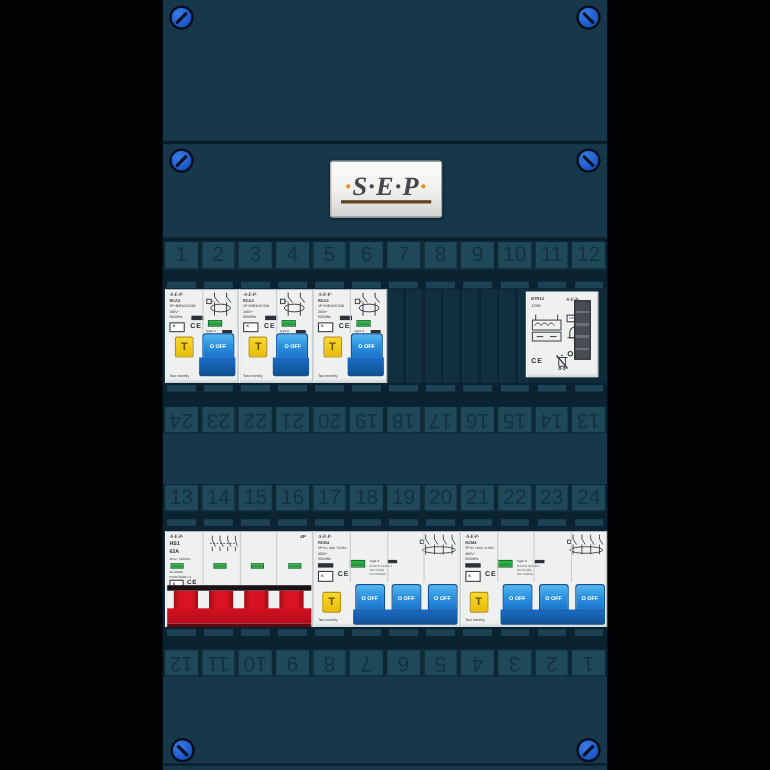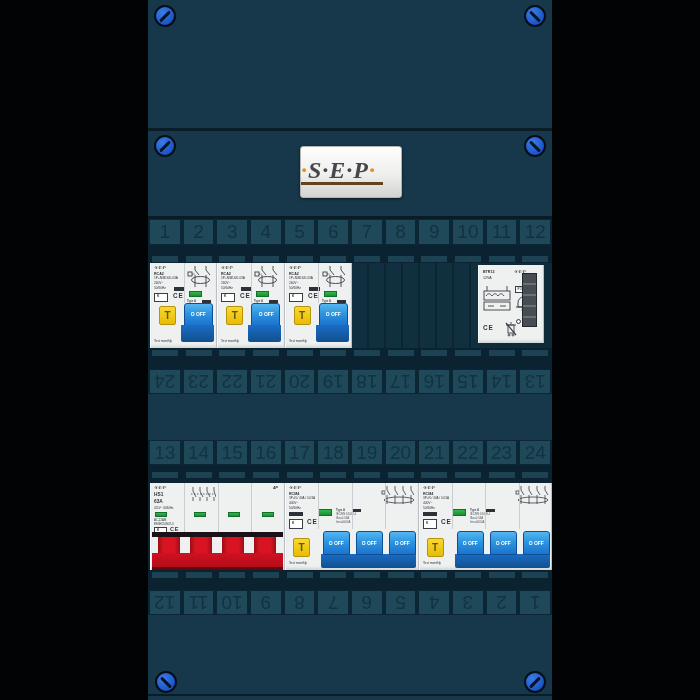--- a/index.html
+++ b/index.html
@@ -14,21 +14,21 @@
   
   .screw{position:absolute;width:22px;height:22px;border-radius:50%;
          background:radial-gradient(circle at 35% 30%,#3b7ce6,#1b55c6 70%,#123e9a);
          border:2px solid #050e18;box-sizing:border-box;}
   .screw i{position:absolute;left:2px;top:7.5px;width:14px;height:3px;background:#061425;border-radius:2px;display:block;}
   .slotA i{transform:rotate(-45deg);} .slotB i{transform:rotate(45deg);}
   
   #plate{position:absolute;left:152px;top:146px;width:100px;height:50px;border-radius:3px;
          background:linear-gradient(180deg,#fdfdfc 0%,#efefee 55%,#d3d3d1 100%);
          border:1px solid #b3b3b1;box-shadow:0 1px 3px rgba(0,0,0,.55);
-         display:flex;flex-direction:column;align-items:flex-start;justify-content:center;}
+         display:flex;flex-direction:column;align-items:center;justify-content:center;}
   #plate .logo{font-family:"Liberation Serif",serif;font-style:italic;font-weight:bold;
          font-size:24px;color:#46464c;letter-spacing:1px;line-height:22px;}
   #plate .logo::before,#plate .logo::after{content:"·";color:#e8921c;font-weight:bold;}
   #plate .rule{width:82px;height:3px;background:#5f441f;margin-top:1px;}
   
   .strip{position:absolute;left:0;width:404px;height:26px;background:#0c2634;
          display:flex;gap:2px;padding:0 1px;box-sizing:border-box;}
   .ncell{flex:1;background:#1f4859;border:1px solid #0b2634;color:#123240;
          font-size:19px;line-height:23px;text-align:center;}
   .rot{transform:rotate(180deg);}

